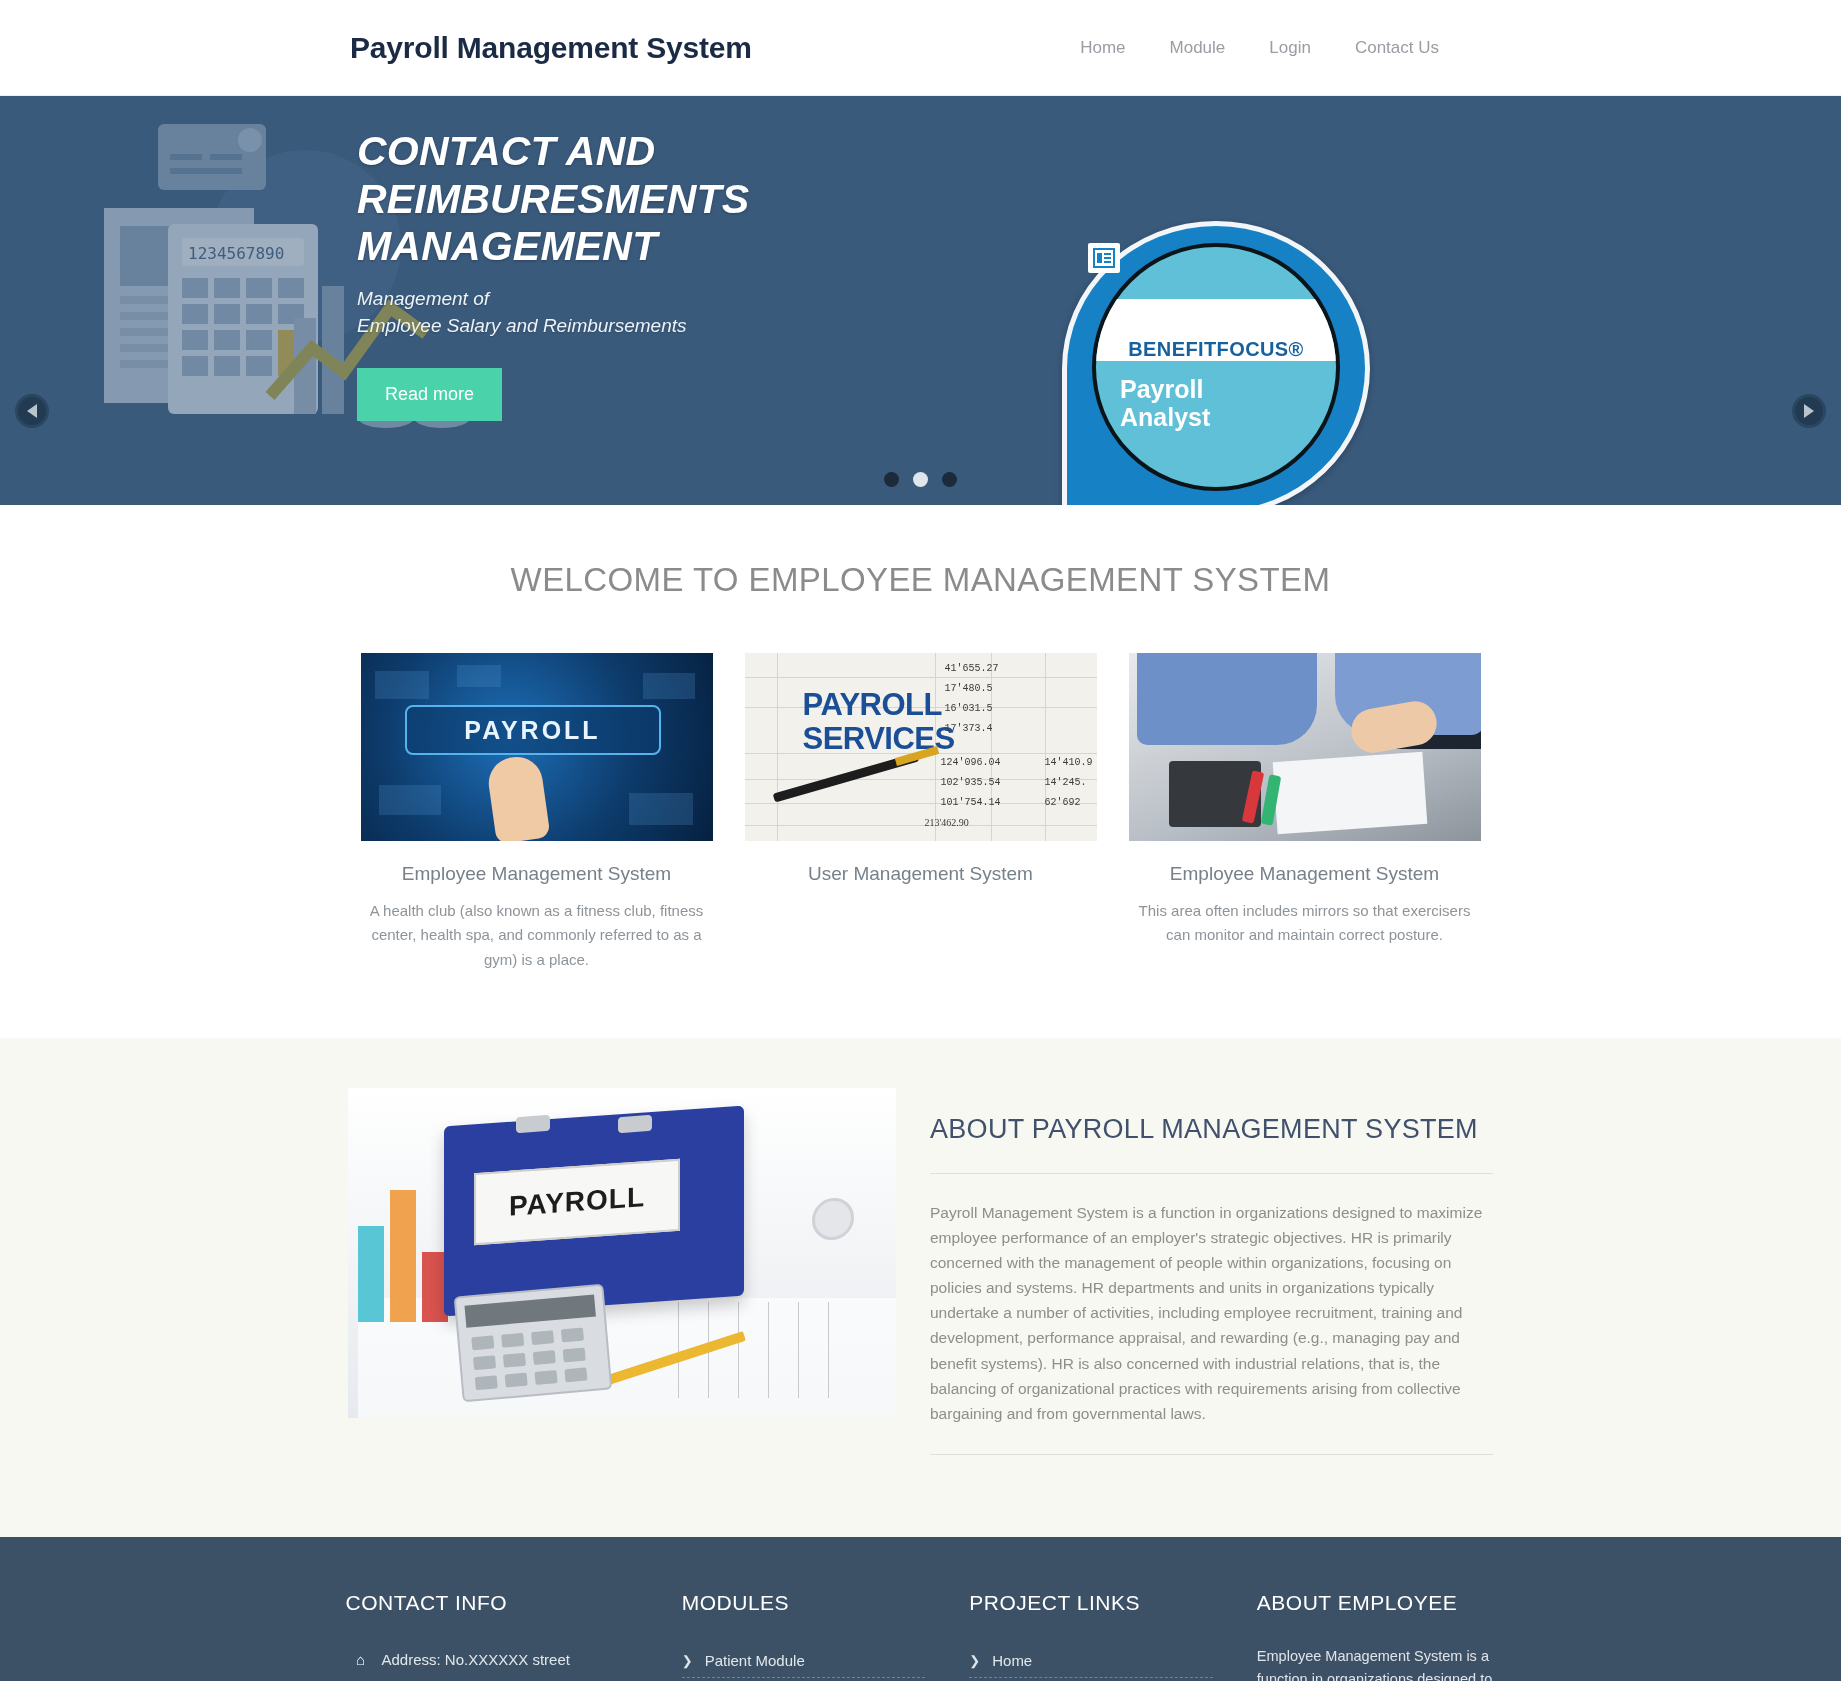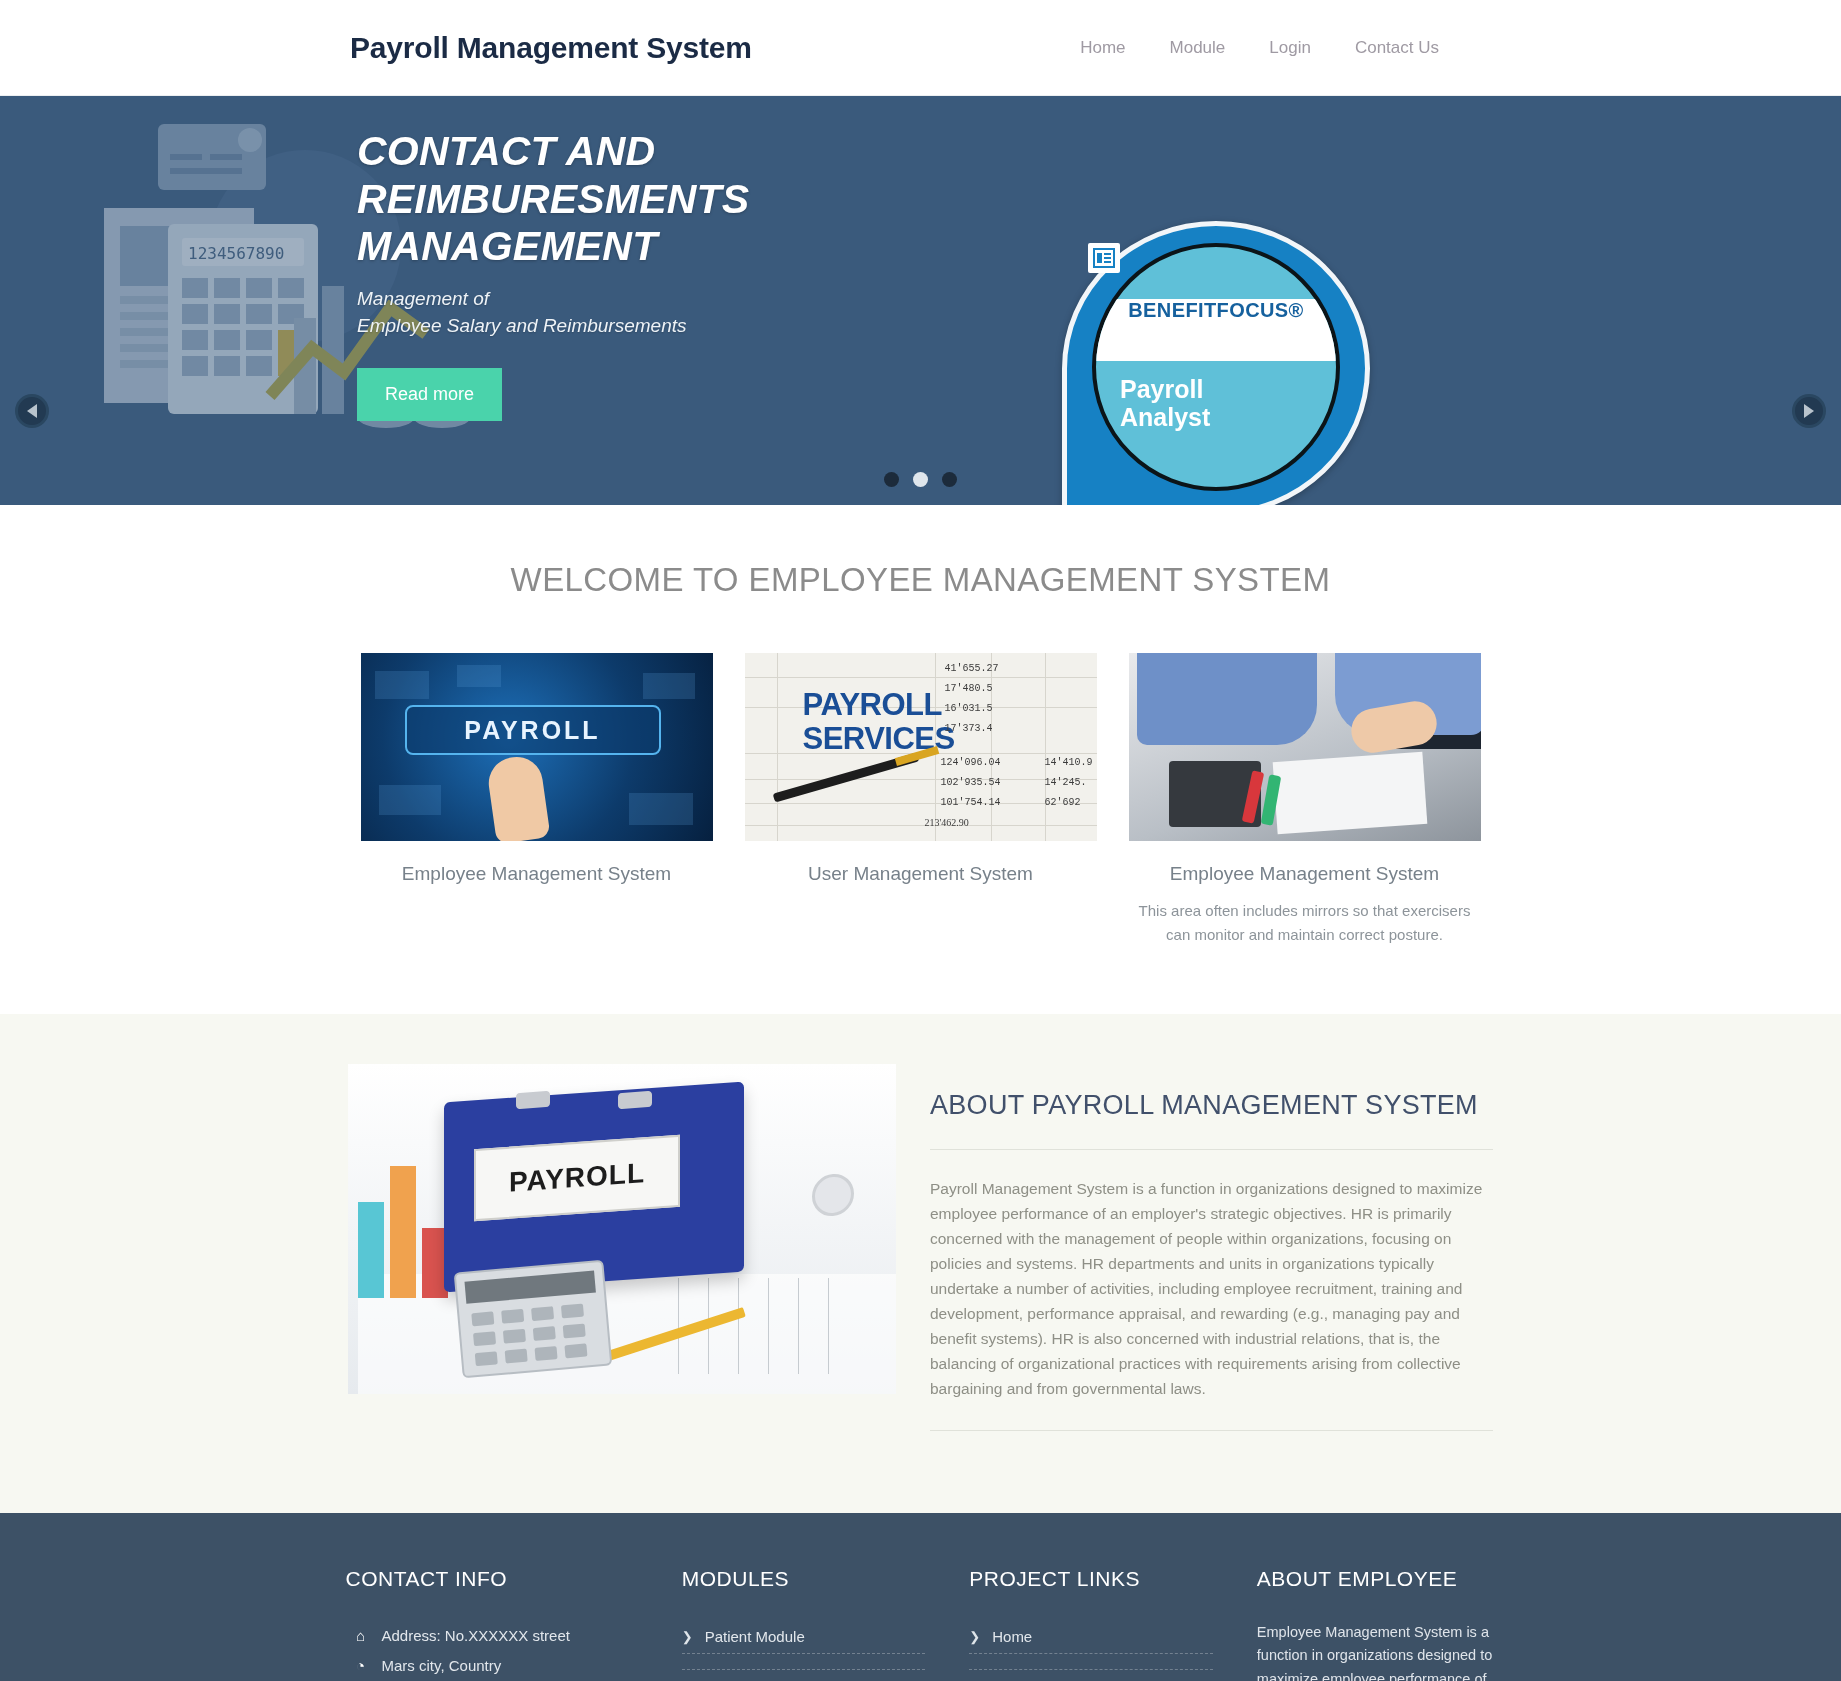--- a/index.html
+++ b/index.html
@@ -102,21 +102,21 @@
     left: 30px; top: 22px;
     width: 248px; height: 248px;
     border-radius: 50%;
     border: 4px solid #0b1418;
     overflow: hidden;
     background: #5fc0d8;
   }
   .badge-white-band {
     position: absolute; left: 0; right: 0; top: 52px; height: 62px;
     background: #ffffff;
-    display: flex; align-items: flex-start; justify-content: center;
+    display: flex; align-items: flex-end; justify-content: center;
   }
   .badge-brand {
     color: #16619e; font-size: 20px; font-weight: bold; letter-spacing: .4px;
   }
   .badge-role {
     position: absolute; left: 24px; top: 128px;
     color: #ffffff; font-size: 25px; font-weight: bold; line-height: 1.12;
   }
   .badge-doc-icon {
     position: absolute; left: 26px; top: 22px;
@@ -422,20 +422,21 @@
           <div class="blk" style="left:14px;top:18px;width:54px;height:28px;"></div>
           <div class="blk" style="left:282px;top:20px;width:52px;height:26px;"></div>
           <div class="blk" style="left:18px;top:132px;width:62px;height:30px;"></div>
           <div class="blk" style="left:268px;top:140px;width:64px;height:32px;"></div>
           <div class="blk" style="left:96px;top:12px;width:44px;height:22px;"></div>
           <div class="pillbox">PAYROLL</div>
           <div class="hand"></div>
         </div>
       </div>
       <div class="card-title">Employee Management System</div>
+      <div class="card-text">A health club (also known as a fitness club, fitness center, health spa, and commonly referred to as a gym) is a place.</div>
     </div>
 
     <div class="card">
       <div class="card-img">
         <div class="art2">
           <div class="grid-lines">
             <div class="gl" style="left:0;top:24px;width:352px;height:1px;"></div>
             <div class="gl" style="left:0;top:54px;width:352px;height:1px;"></div>
             <div class="gl" style="left:0;top:100px;width:352px;height:1px;"></div>
             <div class="gl" style="left:0;top:126px;width:352px;height:1px;"></div>

